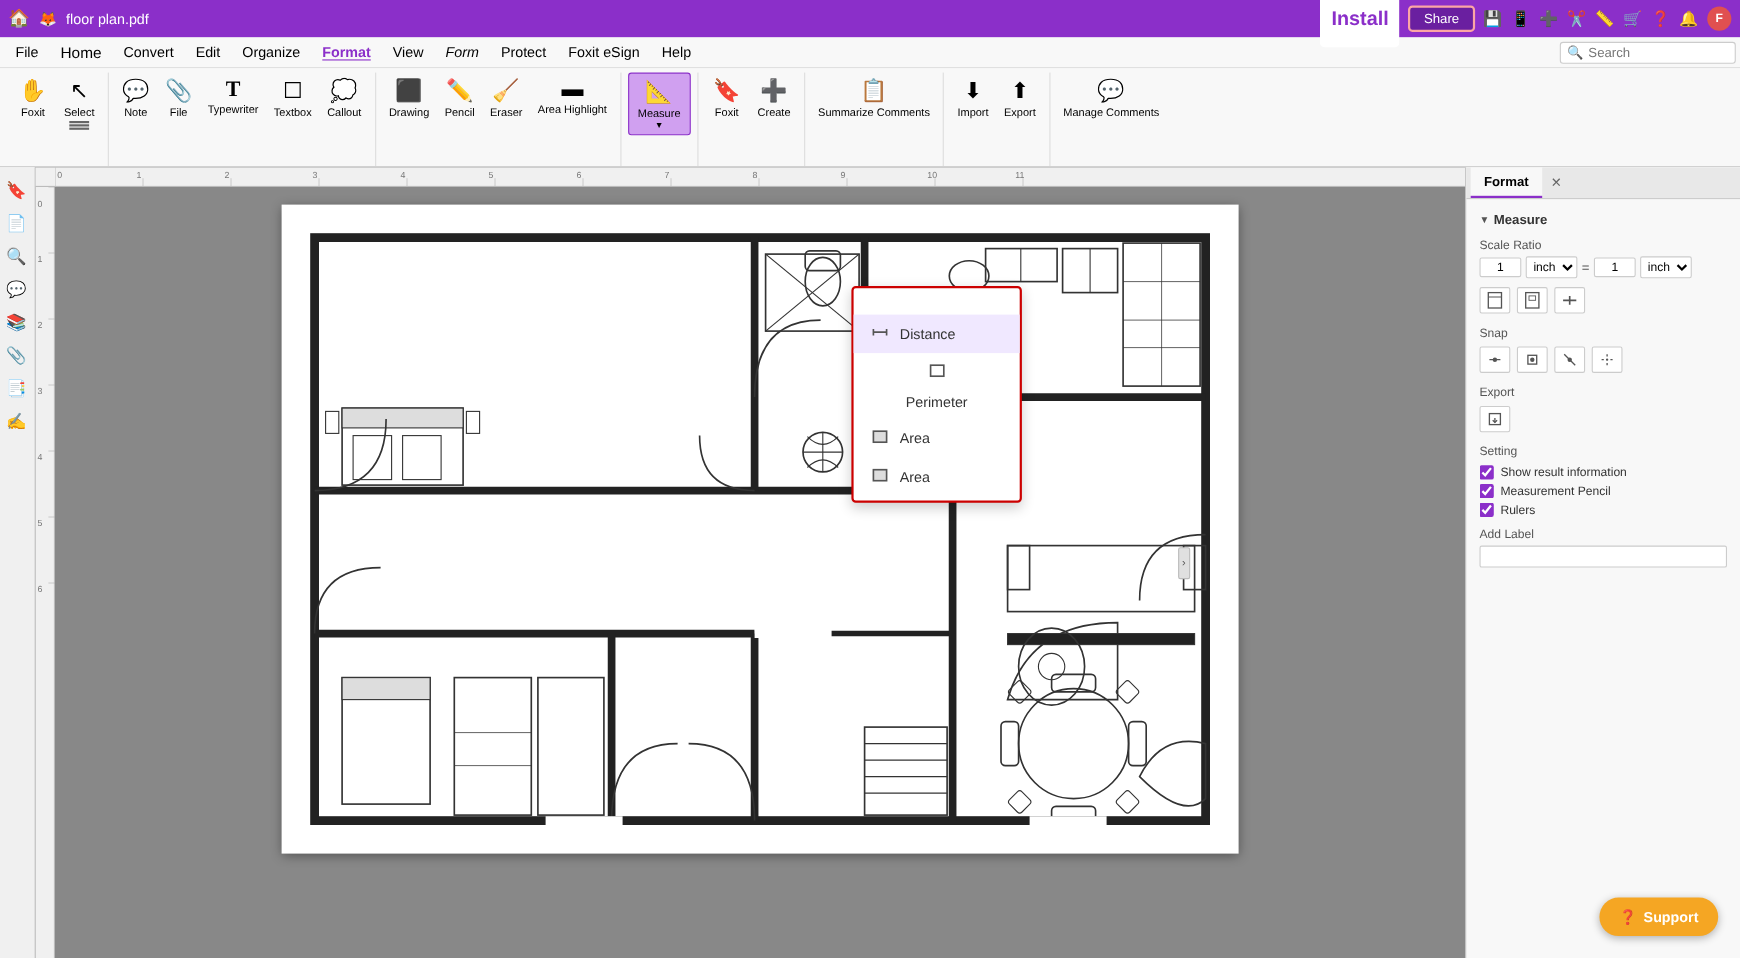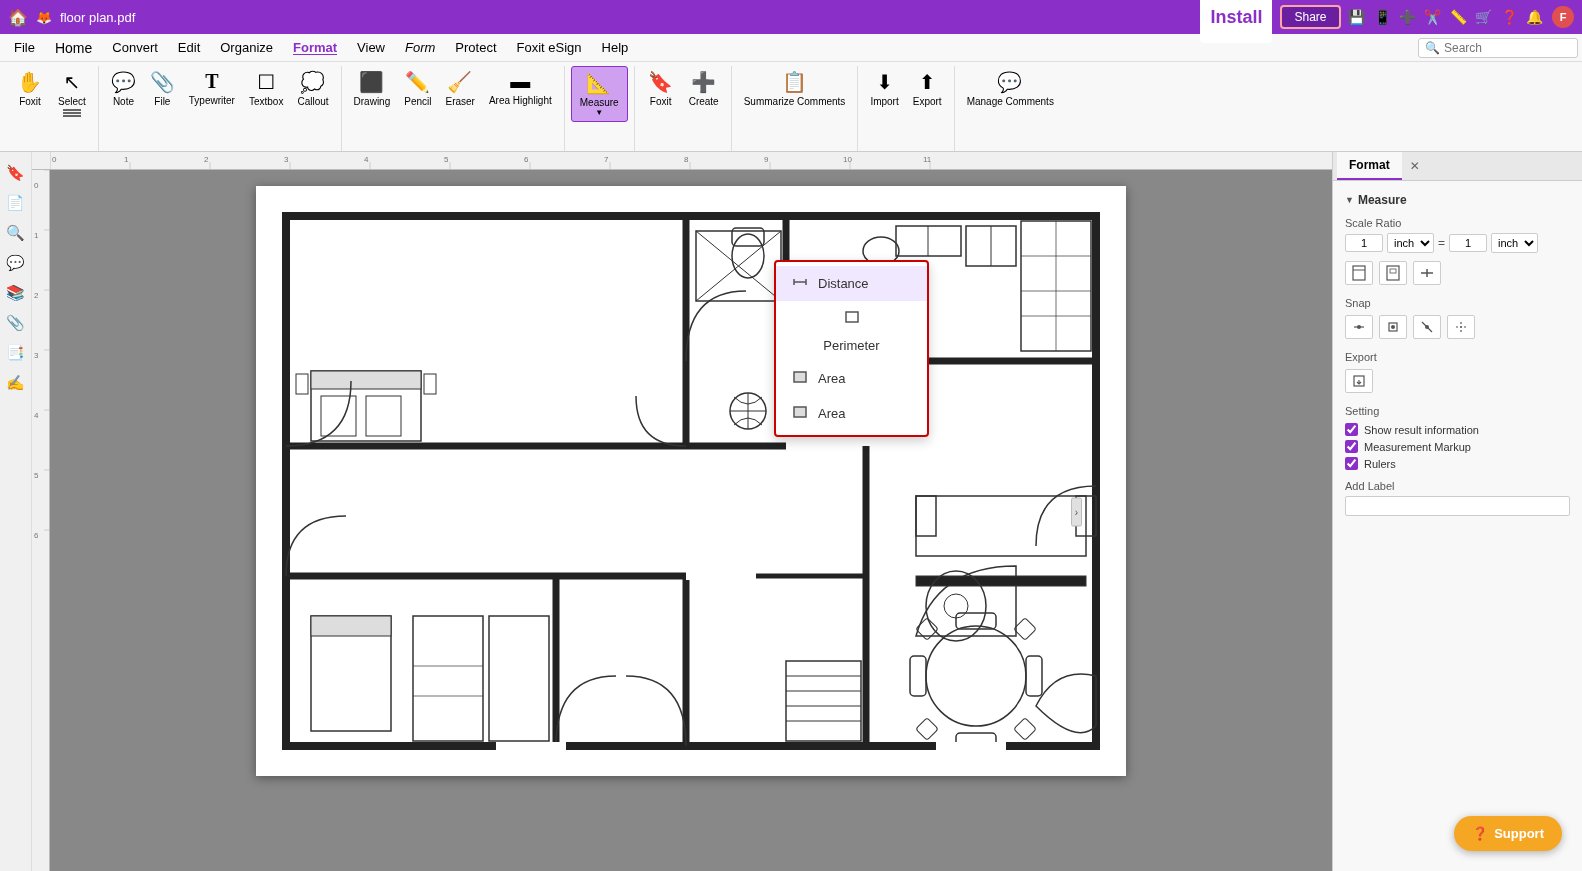--- a/index.html
+++ b/index.html
@@ -372,21 +372,21 @@
 
             <line x1="680" y1="560" x2="750" y2="560" stroke="white" stroke-width="8"></line>
             <line x1="240" y1="560" x2="310" y2="560" stroke="white" stroke-width="8"></line>
             <line x1="430" y1="390" x2="500" y2="390" stroke="white" stroke-width="8"></line>
           </svg>
         </div>
       </div>
     </div>
 
     <div id="measure-dropdown" style="position:absolute;top:108px;left:742px;background:white;border:2px solid #cc0000;border-radius:4px;box-shadow:0 4px 12px rgba(0,0,0,0.2);z-index:100;min-width:155px;padding:4px 0;">
-      <div style="display:flex;align-items:center;gap:10px;padding:8px 16px;cursor:pointer;font-size:13px;color:#333;background:#f0e8ff;">
+      <div style="display:flex;align-items:center;gap:10px;padding:8px 16px;cursor:pointer;font-size:13px;color:#333;background:#f0e8ff;margin-top:20px;">
         <span style="font-size:14px;color:#555;">
           <svg width="16" height="16" viewBox="0 0 16 16">
               <line x1="2" y1="8" x2="14" y2="8" stroke="#555" stroke-width="1.5"></line>
               <line x1="2" y1="5" x2="2" y2="11" stroke="#555" stroke-width="1.5"></line>
               <line x1="14" y1="5" x2="14" y2="11" stroke="#555" stroke-width="1.5"></line>
             </svg>
         </span>
         <span>Distance</span>
       </div>
       <div style="display:flex;align-items:center;gap:10px;padding:8px 16px;cursor:pointer;font-size:13px;color:#333;flex-direction:column;">
@@ -526,21 +526,21 @@
       
       <div style="font-size:11px;color:#555;margin-bottom:6px;">
         <span>Setting</span>
       </div>
       <div style="display:flex;align-items:center;gap:6px;margin:4px 0;font-size:11px;color:#333;">
         <input type="checkbox" checked="" style="accent-color: rgb(139, 47, 201);">
         <span>Show result information</span>
       </div>
       <div style="display:flex;align-items:center;gap:6px;margin:4px 0;font-size:11px;color:#333;">
         <input type="checkbox" checked="" style="accent-color: rgb(139, 47, 201);">
-        <span>Measurement Markup</span>
+        <span>Measurement Pencil</span>
       </div>
       <div style="display:flex;align-items:center;gap:6px;margin:4px 0;font-size:11px;color:#333;">
         <input type="checkbox" checked="" style="accent-color: rgb(139, 47, 201);">
         <span>Rulers</span>
       </div>
 
       
       <div style="font-size:11px;color:#555;margin-top:10px;margin-bottom:4px;">
         <span>Add Label</span>
       </div>

